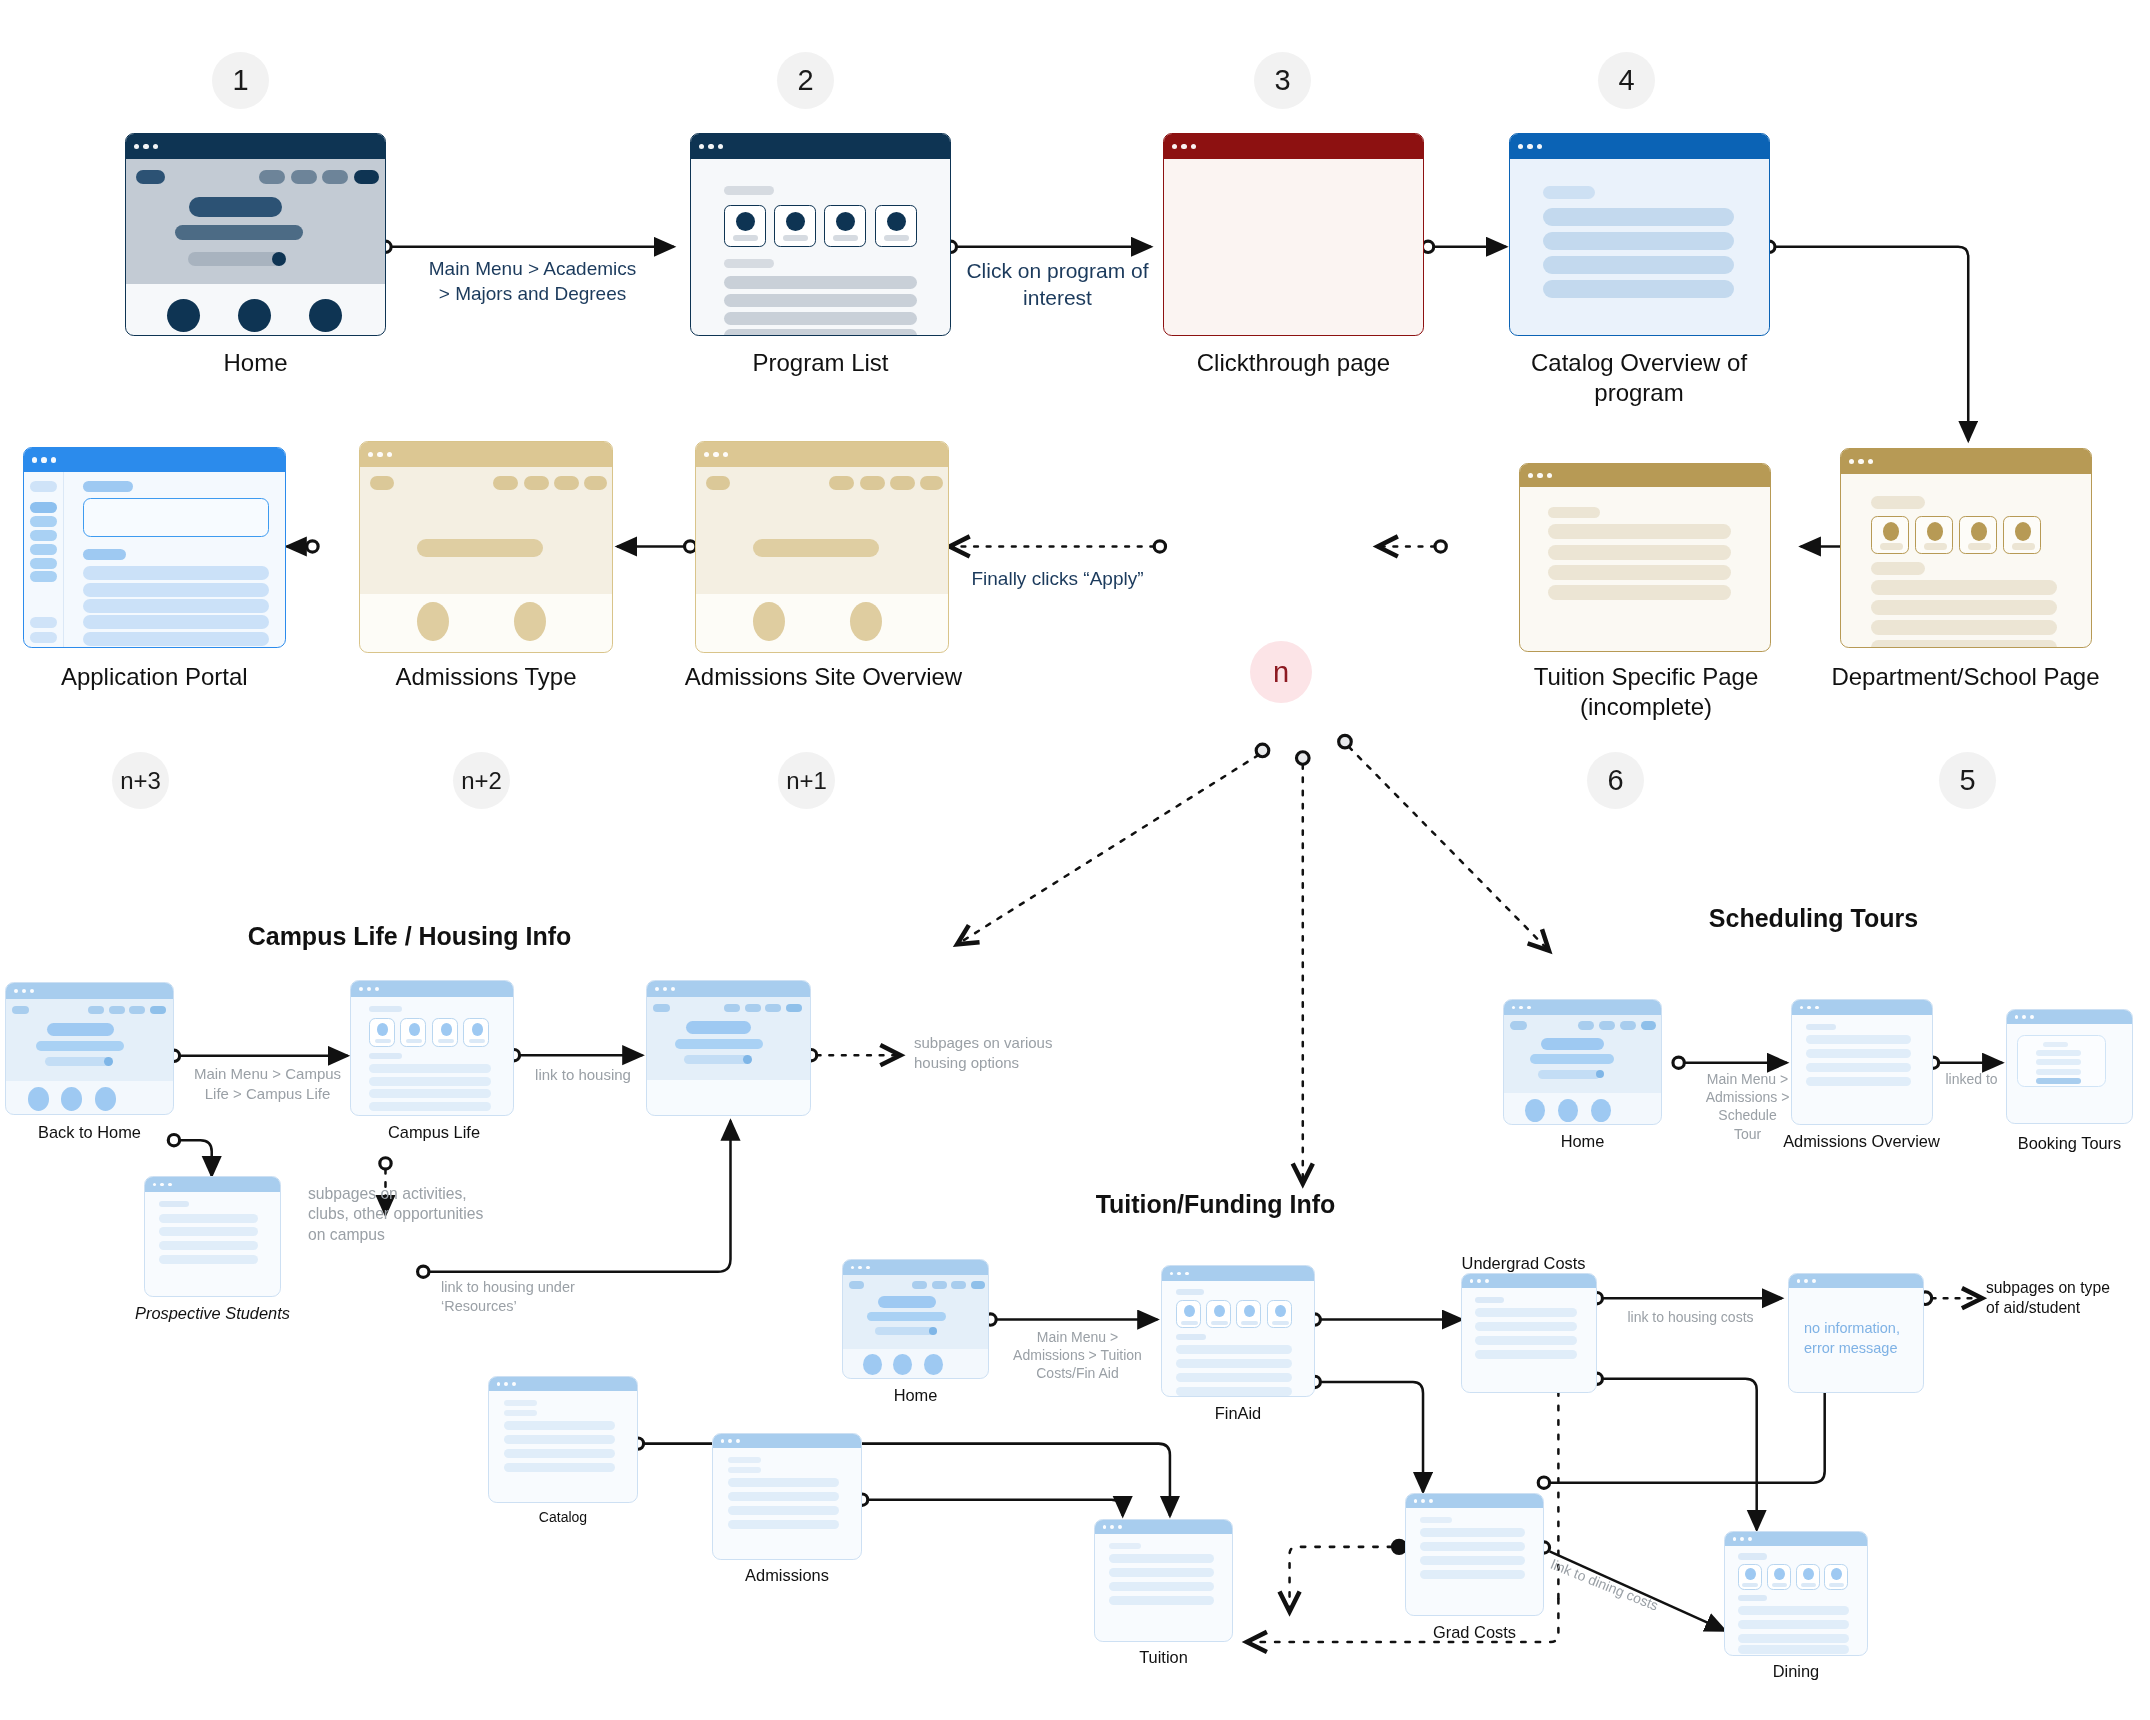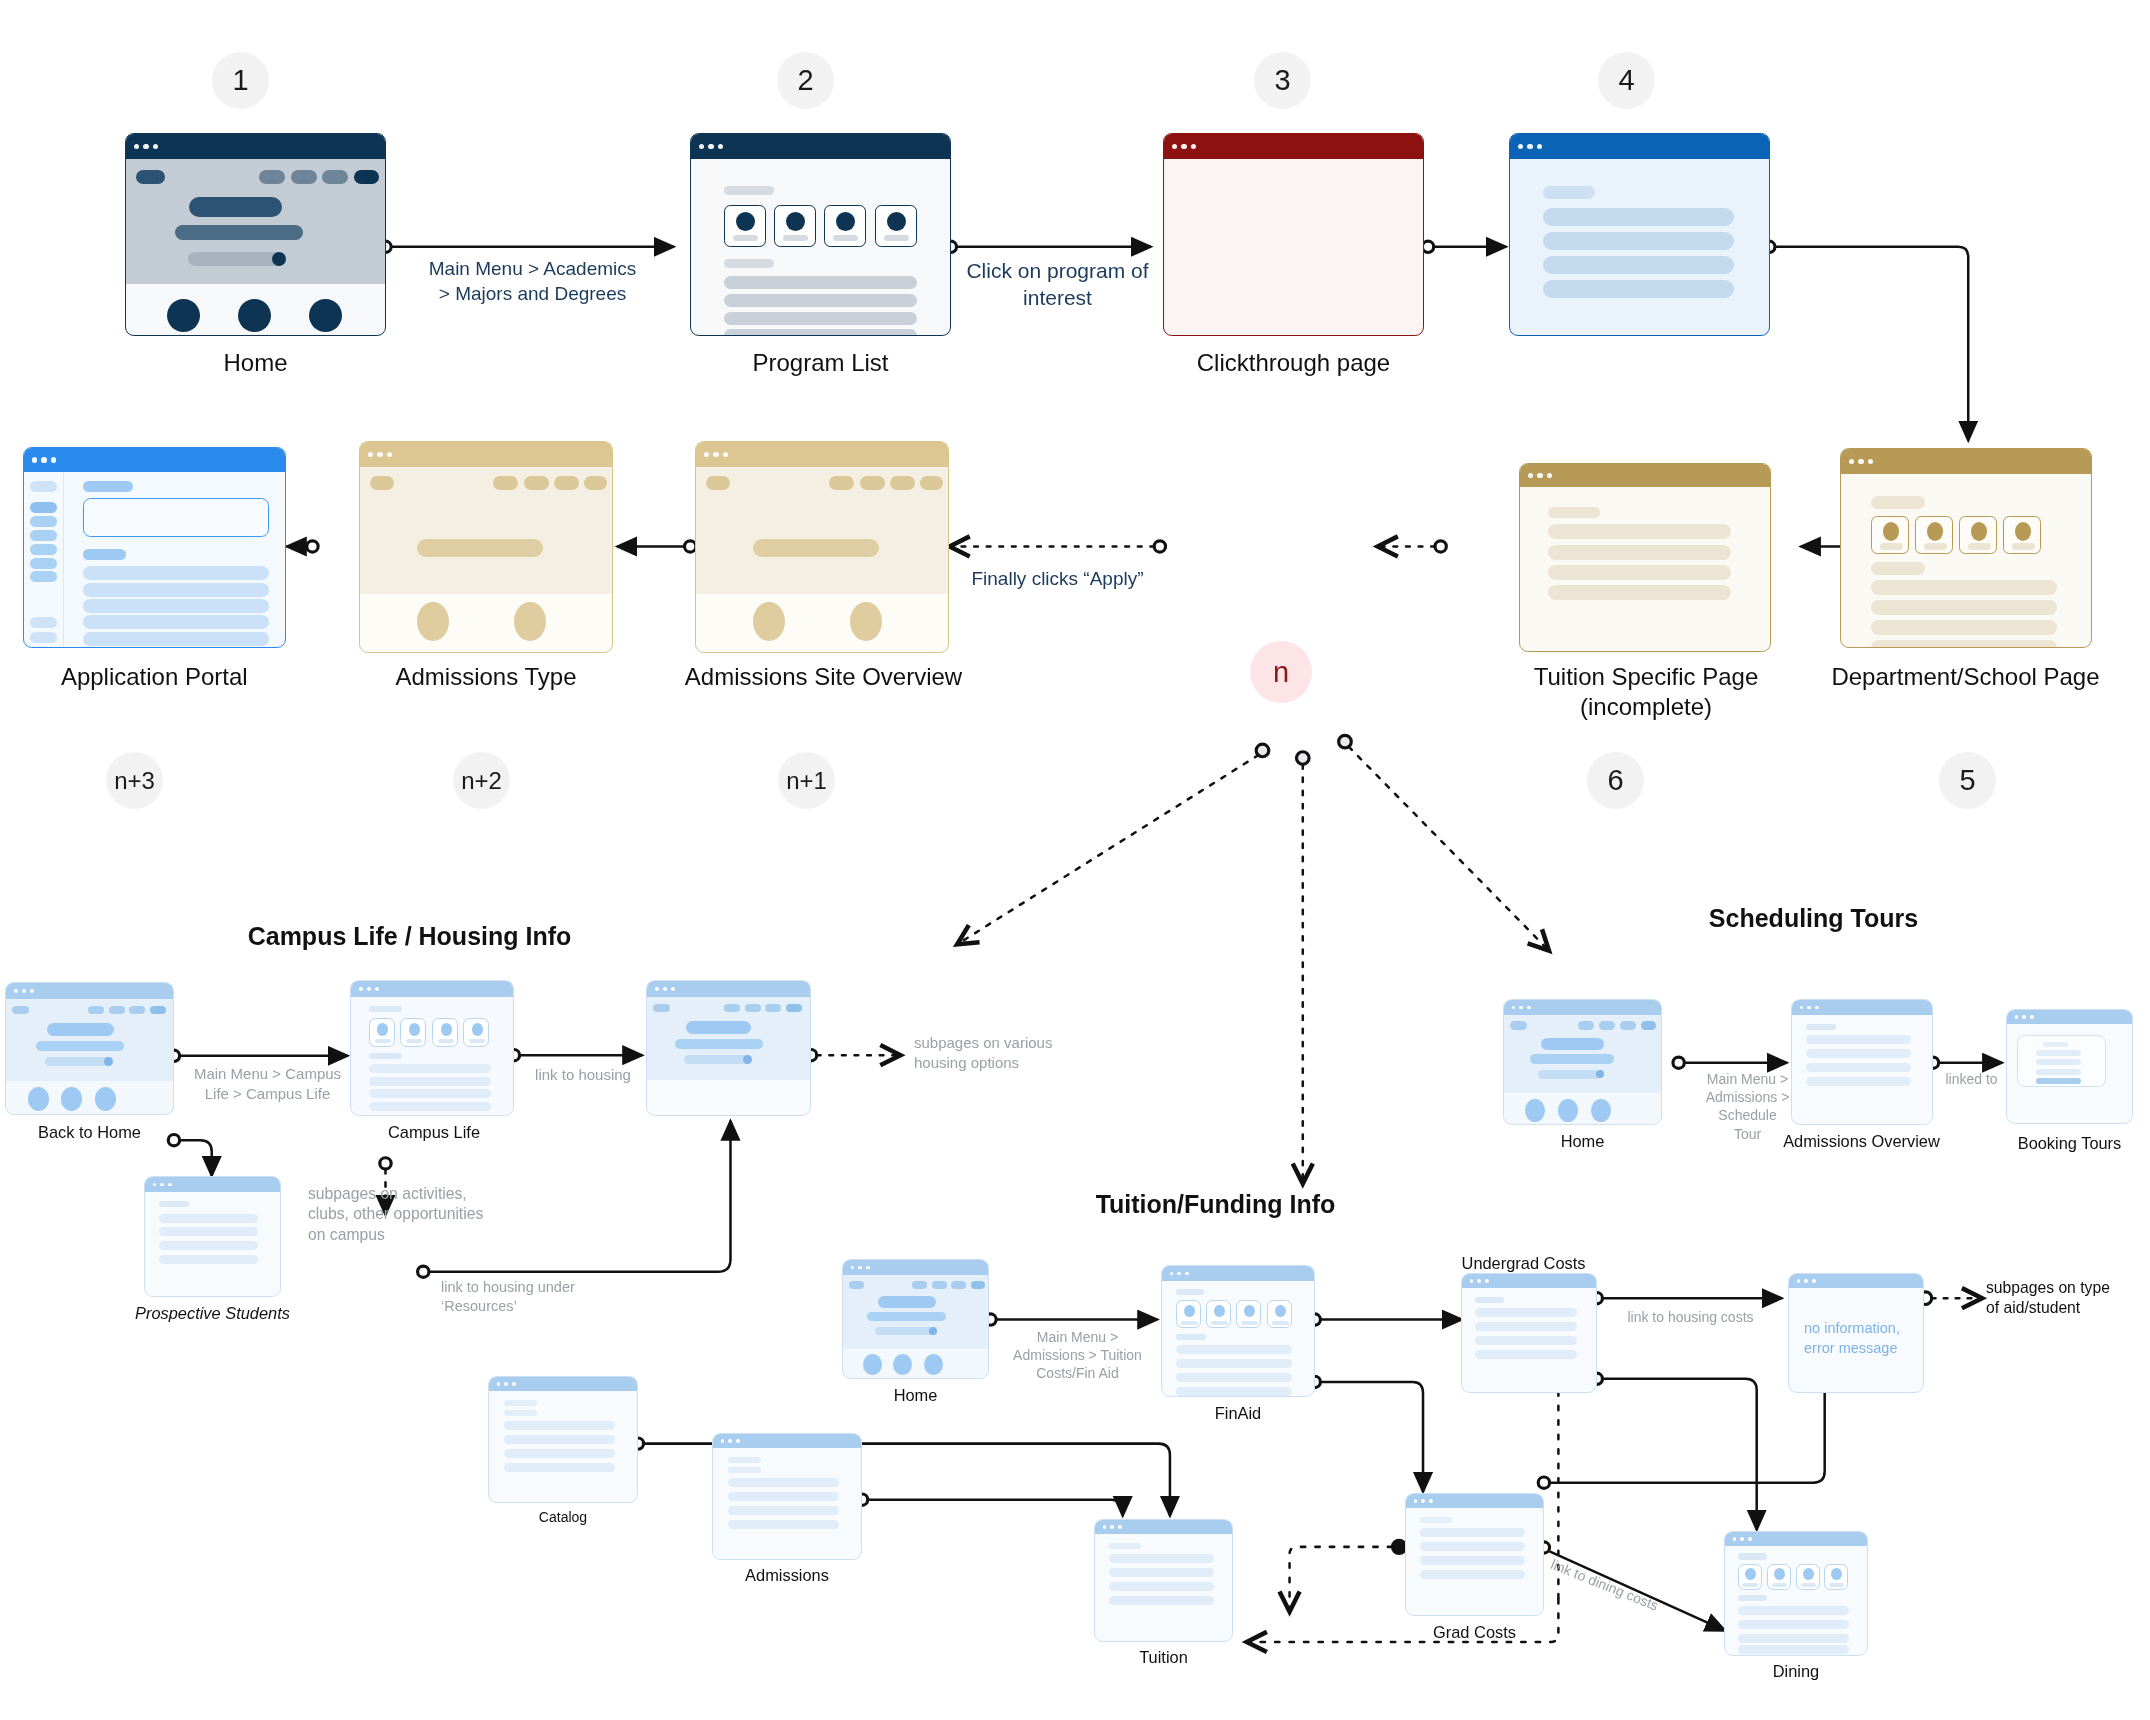--- a/index.html
+++ b/index.html
@@ -152,21 +152,21 @@
     </div>
   <div class="bubble" style="left:1587px;top:752px;width:57px;height:57px;">
       <span>6</span>
     </div>
   <div class="bubble" style="left:778px;top:752px;width:57px;height:57px;font-size:24px;">
       <span>n+1</span>
     </div>
   <div class="bubble" style="left:453px;top:752px;width:57px;height:57px;font-size:24px;">
       <span>n+2</span>
     </div>
-  <div class="bubble" style="left:106px;top:752px;width:57px;height:57px;font-size:24px;text-align:center;">
+  <div class="bubble" style="left:112px;top:752px;width:57px;height:57px;font-size:24px;text-align:center;">
       <span>n+3</span>
     </div>
   <div class="bubble pink" style="left:1250px;top:641px;width:62px;height:62px;">
       <span>n</span>
     </div>
 
   <div class="wf" style="left:125px;top:133px;width:261px;height:203px;background:#f6f8fa;border:1.3px solid #0e3453;">
     <div class="bar" style="height:25px;background:#0e3453;">
       <span class="dot"></span>
         <span class="dot"></span>
@@ -240,20 +240,22 @@
       <span class="dot"></span>
         <span class="dot"></span>
         <span class="dot"></span>
     </div>
     <div class="blk" style="left:33px;top:52px;width:52px;height:12.6px;background:#cde0f3;"></div>
     <div class="blk" style="left:33px;top:74px;width:191px;height:17.6px;background:#c3d9ee;"></div>
     <div class="blk" style="left:33px;top:98px;width:191px;height:17.6px;background:#c3d9ee;"></div>
     <div class="blk" style="left:33px;top:122px;width:191px;height:17.6px;background:#c3d9ee;"></div>
     <div class="blk" style="left:33px;top:146px;width:191px;height:17.6px;background:#c3d9ee;"></div>
   </div>
+  <div class="caption" style="left:1473px;top:348px;width:332px;font-size:24px;white-space:pre-line;">Catalog Overview of
+program</div>
 
   <div class="wf" style="left:1840px;top:448px;width:252px;height:200px;background:#fbf9f3;border:1.3px solid #b79a55;">
     <div class="bar" style="height:25px;background:#b79a55;">
       <span class="dot"></span>
         <span class="dot"></span>
         <span class="dot"></span>
     </div>
     <div class="blk" style="left:30px;top:47px;width:54px;height:12.6px;background:#ece5d4;"></div>
     <div class="cardbox" style="left:30px;top:67px;width:38px;height:38px;border:1.3px solid #b79a55;background:#fdfcf8;">
       <div class="circ" style="left:10.7px;top:5px;width:16.4px;height:19px;background:#b79a55;"></div>

